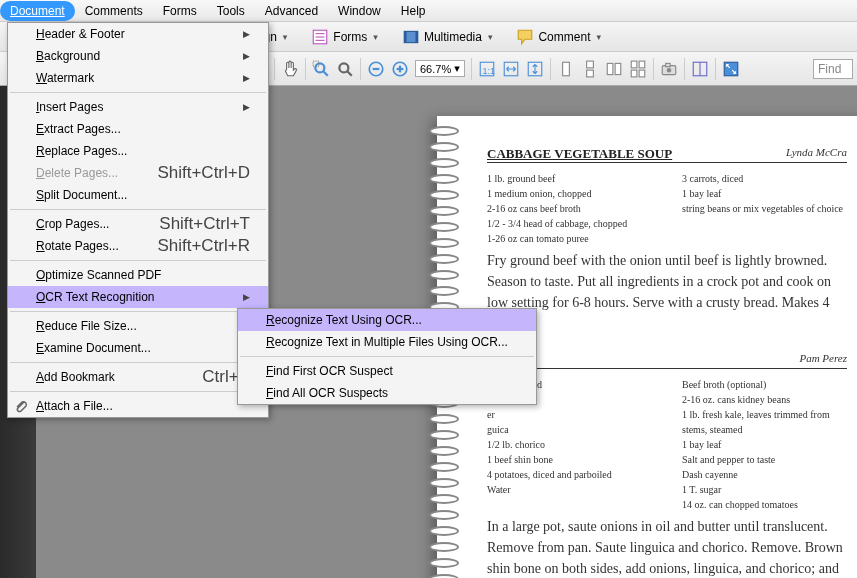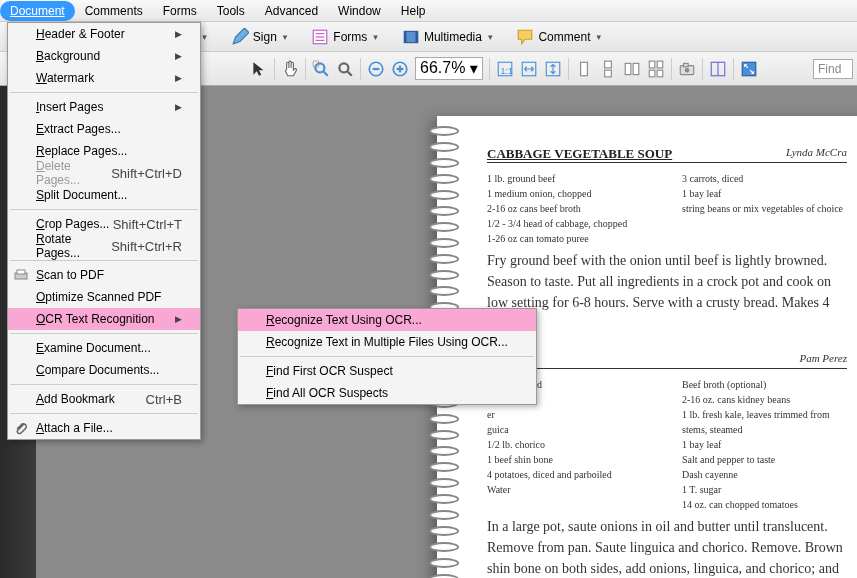--- a/index.html
+++ b/index.html
@@ -8,45 +8,45 @@
 .menubar { background: linear-gradient(#f8f8f8,#e8e8e8); height: 22px; display: flex; align-items: center; border-bottom: 1px solid #ccc; font-size: 12px; }
 .menu-item { padding: 3px 10px; cursor: default; }
 .menu-item.active { background: #3399ff; color: #fff; border-radius: 10px; }
 
 .toolbar { background: linear-gradient(#f5f5f5,#e5e5e5); height: 30px; display: flex; align-items: center; padding: 0 250px 0 250px; border-bottom: 1px solid #ccc; gap: 6px; justify-content: flex-end; }
 .toolbar2 { background: linear-gradient(#f5f5f5,#e5e5e5); height: 34px; display: flex; align-items: center; padding: 0 4px 0 250px; border-bottom: 1px solid #aaa; gap: 6px; }
 .tbtn { display: inline-flex; align-items: center; gap: 4px; padding: 2px 6px; font-size: 12px; }
 .tic { width: 18px; height: 18px; display: inline-block; }
 .drop::after { content: "▾"; font-size: 9px; margin-left: 2px; color: #555; }
 .sep { width: 1px; height: 22px; background: #ccc; }
-.zoom-box { background: #fff; border: 1px solid #aaa; padding: 1px 4px; font-size: 16px; display: inline-flex; align-items: flex-start; }
+.zoom-box { background: #fff; border: 1px solid #aaa; padding: 1px 4px; font-size: 11px; display: inline-flex; align-items: flex-end; }
 .find-box { background: #fff; border: 1px solid #aaa; padding: 2px 4px; font-size: 12px; color: #888; width: 40px; margin-left: auto; }
 
 .workspace { position: absolute; top: 86px; left: 0; right: 0; bottom: 0; display: flex; }
 .side { width: 36px; background: linear-gradient(to right,#2a2a2a,#3a3a3a); }
 .docarea { flex: 1; background: #8a8a8a; display: flex; align-items: flex-start; justify-content: flex-end; overflow: hidden; }
 .page { width: 430px; background: #fff; margin-top: 30px; margin-right: -10px; box-shadow: -4px 4px 14px rgba(0,0,0,.4); position: relative; padding: 30px 20px 20px 50px; font-family: Georgia, serif; }
 .spiral { position: absolute; left: 0; top: 0; bottom: 0; width: 40px; }
 .ring { position: absolute; width: 30px; height: 10px; border: 2px solid #888; border-radius: 50%; left: -8px; background: #fff; }
 .recipe-head { display: flex; justify-content: space-between; border-bottom: 1px solid #333; margin-bottom: 8px; }
 .recipe-title { font-weight: bold; font-size: 13px; color: #222; filter: blur(.3px); text-decoration: underline; }
 .author { font-style: italic; font-size: 11px; color: #333; filter: blur(.3px); }
 .cols { display: flex; gap: 30px; font-size: 10px; color: #333; filter: blur(.3px); line-height: 1.5; }
 .col { flex: 1; }
 .para { font-size: 14px; color: #333; filter: blur(.4px); line-height: 1.5; margin-top: 4px; }
 
 
 .dropdown { position: absolute; background: #f4f4f4; border: 1px solid #999; box-shadow: 2px 2px 6px rgba(0,0,0,.3); font-size: 12px; }
-.menu1 { top: 22px; left: 7px; width: 194px; }
+.menu1 { top: 22px; left: 7px; width: 262px; }
 .menu2 { top: 308px; left: 237px; width: 300px; }
 .drow { display: flex; align-items: center; height: 22px; padding: 0 18px 0 28px; position: relative; }
-.drow.hover { background: #f9a8d4; justify-content: space-between; }
+.drow.hover { background: #c4b5fd; justify-content: space-between; }
 .drow.disabled { color: #999; }
 .drow .arrow { margin-left: auto; font-size: 9px; color: #444; }
-.drow .sc { margin-left: auto; font-size: 13px; color: #444; }
+.drow .sc { margin-left: auto; font-size: 17px; color: #444; }
 .dsep { height: 1px; background: #ccc; margin: 3px 2px; }
 .drow .ic { position: absolute; left: 5px; width: 16px; height: 16px; display: inline-block; }
 
 
 svg { width: 100%; height: 100%; }
 .u { text-decoration: underline; }
 </style>
 </head>
 <body>
 
@@ -306,39 +306,32 @@
     <div class="drow">
       <span><span style="text-decoration:underline">C</span>rop Pages...</span>
       <span class="sc">Shift+Ctrl+T</span>
     </div>
     <div class="drow">
       <span><span style="text-decoration:underline">R</span>otate Pages...</span>
       <span class="sc">Shift+Ctrl+R</span>
     </div>
     <div class="dsep"></div>
     <div class="drow">
-      <span class="ic"><svg viewBox="0 0 16 16">
-          <rect x="2" y="6" width="12" height="6" fill="#ccc" stroke="#888"></rect>
-          <rect x="4" y="3" width="8" height="4" fill="#fff" stroke="#888"></rect>
-        </svg></span>
-      <span><span style="text-decoration:underline">S</span>can to PDF</span>
-    </div>
-    <div class="drow">
       <span><span style="text-decoration:underline">O</span>ptimize Scanned PDF</span>
     </div>
     <div class="drow hover">
       <span><span style="text-decoration:underline">O</span>CR Text Recognition</span>
       <span class="arrow">▶</span>
     </div>
     <div class="dsep"></div>
     <div class="drow">
+      <span><span style="text-decoration:underline">R</span>educe File Size...</span>
+    </div>
+    <div class="drow">
       <span><span style="text-decoration:underline">E</span>xamine Document...</span>
-    </div>
-    <div class="drow">
-      <span><span style="text-decoration:underline">C</span>ompare Documents...</span>
     </div>
     <div class="dsep"></div>
     <div class="drow">
       <span><span style="text-decoration:underline">A</span>dd Bookmark</span>
       <span class="sc">Ctrl+B</span>
     </div>
     <div class="dsep"></div>
     <div class="drow">
       <span class="ic"><svg viewBox="0 0 16 16">
           <path d="M11 4 L5 10 a2 2 0 0 0 3 3 L13 8 a3 3 0 0 0 -4 -4 L4 9" fill="none" stroke="#666" stroke-width="1.5"></path>

